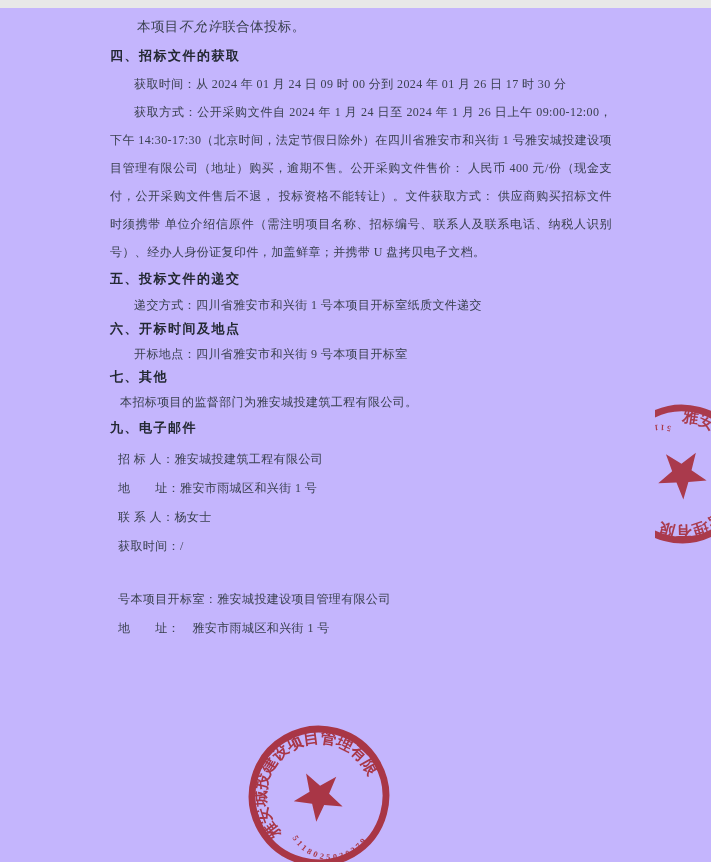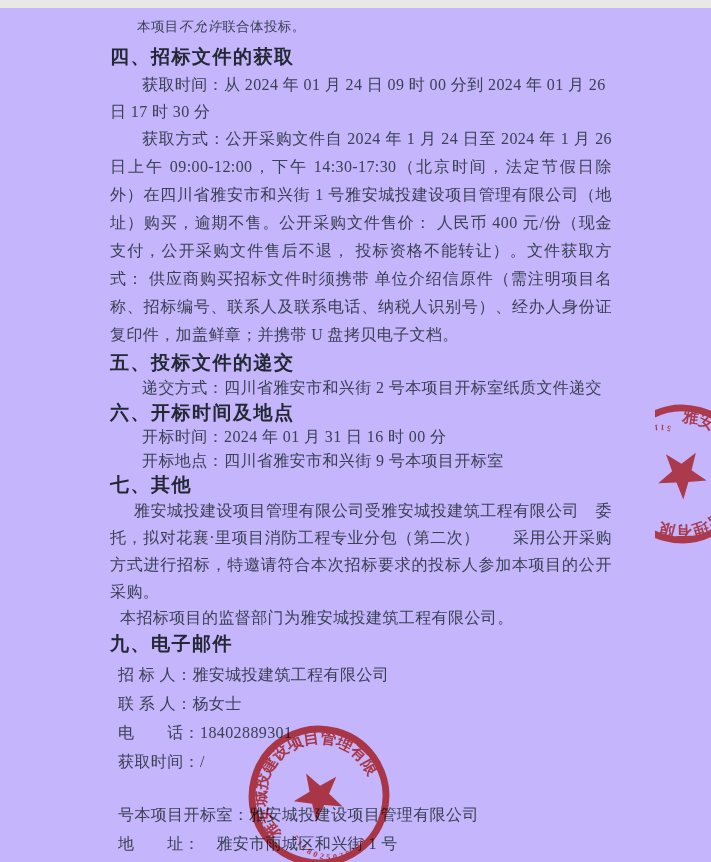--- a/index.html
+++ b/index.html
@@ -9,29 +9,29 @@
     background:#c4b5fd;
     font-family:"Liberation Serif", serif;
     color:#3a4150;
     overflow:hidden;
     margin:8px auto;
   }
   .content { position:absolute; left:110px; top:5px; width:502px; }
   .intro { font-size:13.5px; line-height:24px; margin:2px 0 0 0; text-indent:2em; letter-spacing:0.4px; }
   .intro i { font-style:italic; letter-spacing:1px; }
   h2.sec {
-    font-size:19px; font-weight:bold; color:#232833;
-    margin:0; line-height:24px; letter-spacing:1.5px;
+    font-size:13px; font-weight:bold; color:#232833;
+    margin:0; line-height:24px; letter-spacing:1.5px;font-family:Liberation Mono, monospace;
   }
   h2.h4 { margin-top:6px; }
   h2.h5 { margin-top:2px; }
   h2.h7 { margin-top:0; }
   h2.h8 { margin-top:0; }
   h2.h9 { margin-top:2px; }
-  p { margin:0; font-size:16px; letter-spacing:0.4px; }
+  p { margin:0; font-size:12px; letter-spacing:0.4px; }
   .line   { line-height:27px; text-indent:2em; margin-top:2px; }
   .line26 { line-height:26px; text-indent:2em; }
   .line26.first { margin-top:2px; }
   .line24 { line-height:24px; text-indent:2em; }
   .para   { line-height:28px; text-indent:2em; text-align:justify; }
   .para7  { line-height:27px; text-indent:1.5em; text-align:justify; }
   .para8  { line-height:25px; text-indent:10px; }
   .contact { line-height:29px; padding-left:8px; }
   .contact.first { margin-top:4px;font-family:Liberation Serif, serif; }
   .contact.agency { margin-top:24px; }
@@ -56,35 +56,33 @@
 <div class="page">
   <div class="content">
 
     <p class="intro"><span>本项目</span><i>不允许</i><span>联合体投标。</span></p>
 
     <h2 class="sec h4">四、招标文件的获取</h2>
     <p class="line">获取时间：从 2024 年 01 月 24 日  09 时 00 分到 2024 年 01 月 26 日  17 时 30 分</p>
     <p class="para">获取方式：公开采购文件自 2024 年 1 月 24 日至 2024 年 1 月 26 日上午 09:00-12:00，下午 14:30-17:30（北京时间，法定节假日除外）在四川省雅安市和兴街 1 号雅安城投建设项目管理有限公司（地址）购买，逾期不售。公开采购文件售价： 人民币 400 元/份（现金支付，公开采购文件售后不退， 投标资格不能转让）。文件获取方式： 供应商购买招标文件时须携带 单位介绍信原件（需注明项目名称、招标编号、联系人及联系电话、纳税人识别号）、经办人身份证复印件，加盖鲜章；并携带 U 盘拷贝电子文档。</p>
 
     <h2 class="sec h5">五、投标文件的递交</h2>
-    <p class="line26">递交方式：四川省雅安市和兴街 2 号本项目开标室纸质文件递交</p>
+    <p class="line26">递交方式：四川省雅安市和兴街 1 号本项目开标室纸质文件递交</p>
 
     <h2 class="sec h6">六、开标时间及地点</h2>
-    <p class="line24">开标时间：2024 年 01 月 31 日  16 时 00 分</p>
     <p class="line24">开标地点：四川省雅安市和兴街 9 号本项目开标室</p>
 
     <h2 class="sec h7">七、其他</h2>
-    <p class="para7">雅安城投建设项目管理有限公司受雅安城投建筑工程有限公司　委托，拟对花襄·里项目消防工程专业分包（第二次）　　采用公开采购方式进行招标，特邀请符合本次招标要求的投标人参加本项目的公开采购。</p>
 
     <p class="para8">本招标项目的监督部门为雅安城投建筑工程有限公司。</p>
 
     <h2 class="sec h9">九、电子邮件</h2>
     <p class="contact first">招 标 人：雅安城投建筑工程有限公司</p>
+    <p class="contact">地　　址：雅安市雨城区和兴街 1 号</p>
     <p class="contact">联 系 人：杨女士</p>
-    <p class="contact">电　　话：18402889301</p>
     <p class="contact">获取时间：/</p>
     <p class="contact agency">号本项目开标室：雅安城投建设项目管理有限公司</p>
     <p class="contact">地　　址：　雅安市雨城区和兴街 1 号</p>
 
   </div>
 
   <svg class="seal" viewBox="0 0 200 200" width="152" height="152">
     <g transform="rotate(-30 100 100)" fill="#d7332c" stroke="none">
       <circle cx="100" cy="100" r="88" fill="none" stroke="#d7332c" stroke-width="9"></circle>
       <path d="M100 66 L108 89 L132.3 89.5 L112.9 104.2 L120 127.5 L100 113.6 L80 127.5 L87.1 104.2 L67.7 89.5 L92 89 Z"></path>

